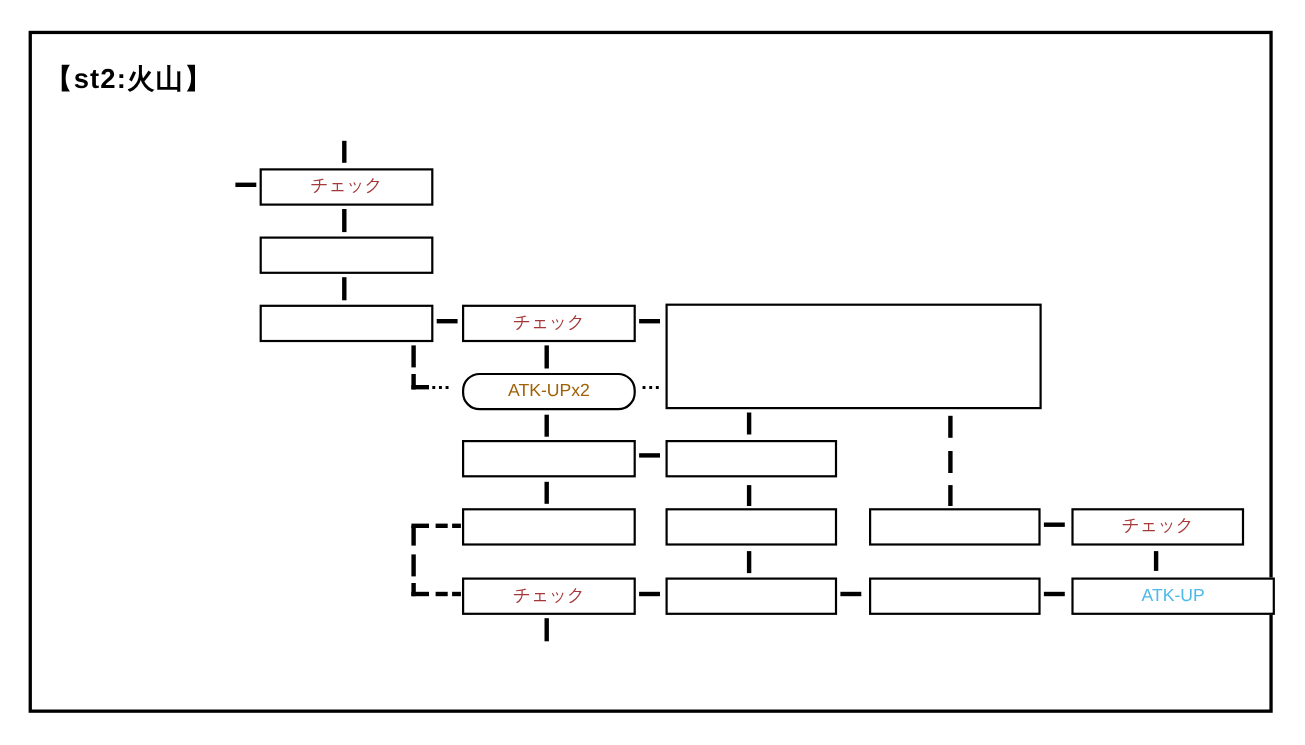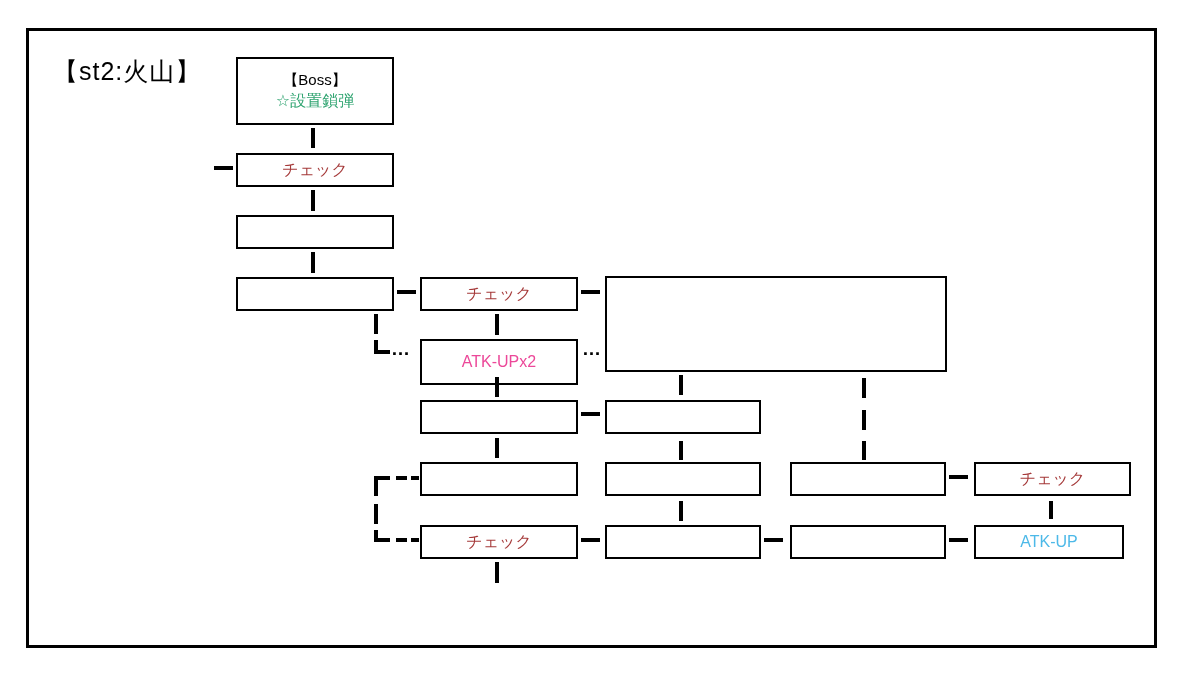--- a/index.html
+++ b/index.html
@@ -1,54 +1,50 @@
 <!DOCTYPE html>
 <html><head>
 <meta charset="utf-8">
 <style>
   html,body{margin:0;padding:0;background:#ffffff;}
   body{font-family:"Liberation Sans","DejaVu Sans",sans-serif;}
   #canvas{position:relative;width:1186px;height:677px;background:#ffffff;overflow:hidden;}
   #frame{position:absolute;left:26px;top:28px;width:1125px;height:614px;border:3px solid #000;background:#fff;}
-  #title{position:absolute;left:53px;top:55px;font-size:25px;font-weight:normal;color:#000;letter-spacing:1px;}
+  #title{position:absolute;left:41px;top:55px;font-size:25px;font-weight:bold;color:#000;letter-spacing:1px;}
   .node{position:absolute;border:2px solid #000;background:#fff;display:flex;flex-direction:column;
         align-items:center;justify-content:center;font-size:16px;color:#000;box-sizing:border-box;
         text-align:center;line-height:1.35;}
   .dash{position:absolute;background:#000;}
   .dash.v{width:4px;}
   .dash.h{height:4px;}
   .dots{position:absolute;font-size:19px;font-weight:bold;color:#000;line-height:1;}
 </style>
 </head>
 <body>
 
 <div id="canvas">
   <div id="frame"></div>
   <div id="title">【st2:火山】</div>
 
-  <div class="node" style="left:236px;top:57px;width:158px;height:68px">
-    <div style="font-size:15px">【Boss】</div>
-    <div style="color: rgb(45, 163, 111);">☆設置鎖弾</div>
-  </div>
   <div class="node" style="left: 236px; top: 153px; width: 158px; height: 34px; color: rgb(165, 57, 57);">チェック</div>
   <div class="node" style="left:236px;top:215px;width:158px;height:34px"></div>
   <div class="node" style="left:236px;top:277px;width:158px;height:34px"></div>
   <div class="node" style="left: 420px; top: 277px; width: 158px; height: 34px; color: rgb(165, 57, 57);">チェック</div>
   <div class="node" style="left:605px;top:276px;width:342px;height:96px"></div>
-  <div class="node" style="left: 420px; top: 339px; width: 158px; height: 46px; color: #ec4899;">ATK-UPx2</div>
+  <div class="node" style="left: 420px; top: 339px; width: 158px; height: 34px; color: #a16207; border-radius: 16px;">ATK-UPx2</div>
   <div class="node" style="left:420px;top:400px;width:158px;height:34px"></div>
   <div class="node" style="left:605px;top:400px;width:156px;height:34px"></div>
   <div class="node" style="left:420px;top:462px;width:158px;height:34px"></div>
   <div class="node" style="left:605px;top:462px;width:156px;height:34px"></div>
   <div class="node" style="left:790px;top:462px;width:156px;height:34px"></div>
   <div class="node" style="left: 974px; top: 462px; width: 157px; height: 34px; color: rgb(165, 57, 57);">チェック</div>
   <div class="node" style="left: 420px; top: 525px; width: 158px; height: 34px; color: rgb(165, 57, 57);">チェック</div>
   <div class="node" style="left:605px;top:525px;width:156px;height:34px"></div>
   <div class="node" style="left:790px;top:525px;width:156px;height:34px"></div>
-  <div class="node" style="left: 974px; top: 525px; width: 150px; height: 34px; color: rgb(77, 185, 232);">ATK-UP</div>
+  <div class="node" style="left: 974px; top: 525px; width: 185px; height: 34px; color: rgb(77, 185, 232);">ATK-UP</div>
 
   <span class="dots" style="left:391px;top:339px">…</span>
   <span class="dots" style="left:582px;top:339px">…</span>
 
   <div id="connectors">
       <div class="dash v" style="left: 311px; top: 128px; height: 20px;"></div>
       <div class="dash v" style="left: 311px; top: 190px; height: 21px;"></div>
       <div class="dash v" style="left: 311px; top: 252px; height: 21px;"></div>
       <div class="dash v" style="left: 495px; top: 314px; height: 21px;"></div>
       <div class="dash v" style="left: 495px; top: 377px; height: 20px;"></div>

